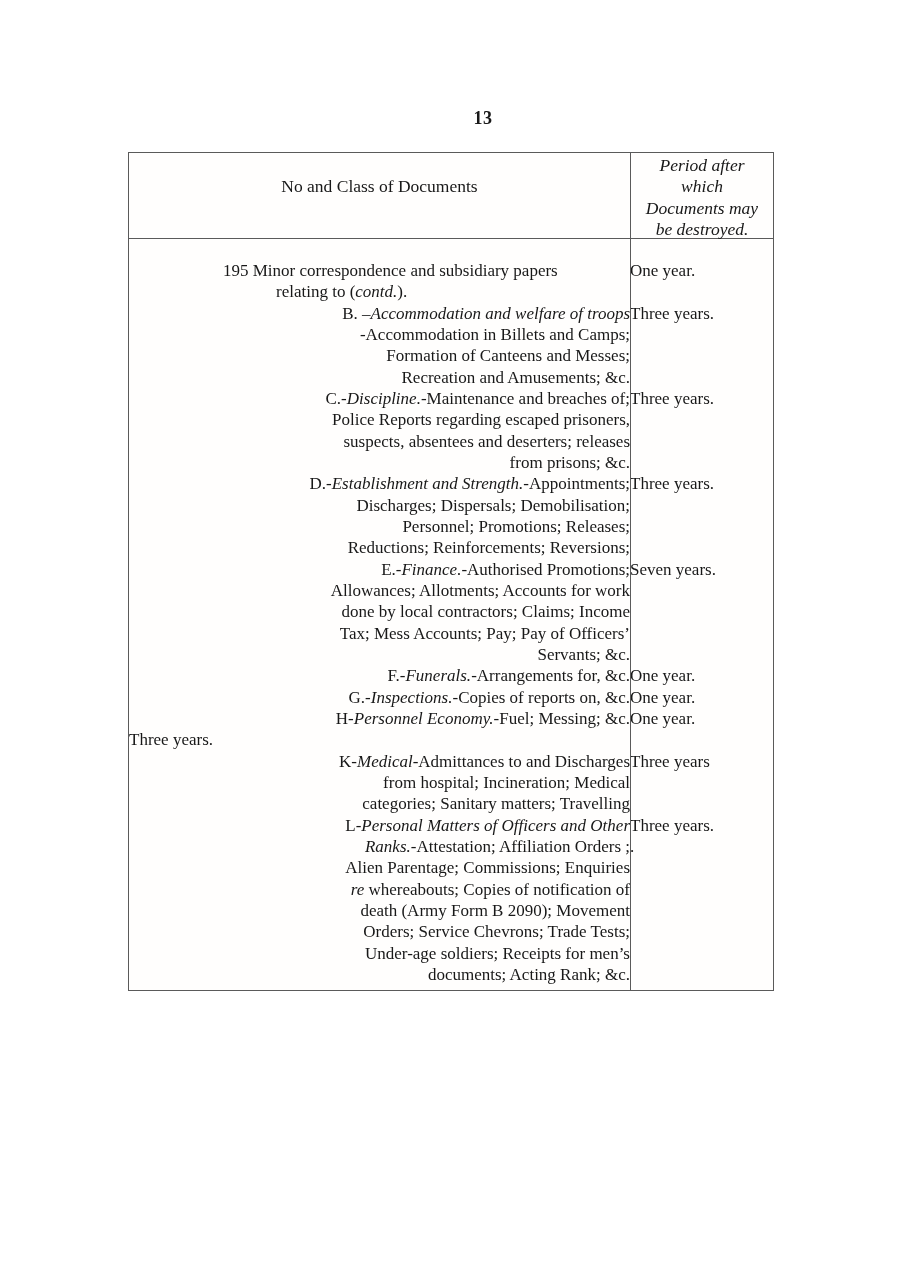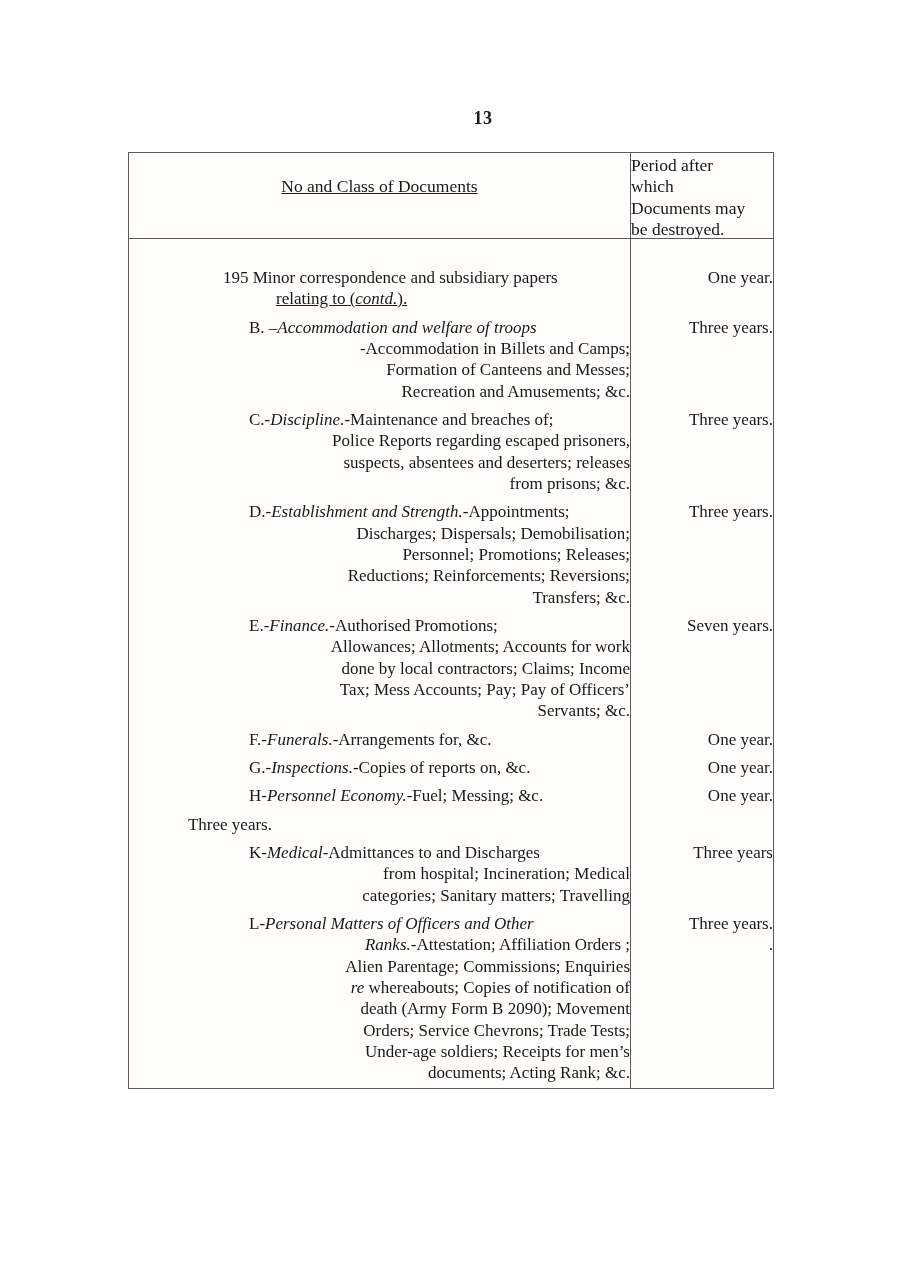--- a/index.html
+++ b/index.html
@@ -30,58 +30,58 @@
     display: flex;
     border-bottom: 1px solid #5a5a5a;
     height: 86px;
     box-sizing: border-box;
   }
   .th { box-sizing: border-box; font-size: 17.5px; }
   .th-doc {
     width: 501px;
     text-align: center;
     padding-top: 23px;
-    text-decoration: underline;
   }
   .th-period {
     width: 143px;
     border-left: 1px solid #5a5a5a;
-    text-align: left;
+    text-align: center;
     line-height: 21.4px;
     padding-top: 2px;
+    font-style: italic;
   }
   #tbody {
     position: relative;
     padding: 21px 0 5px 0;
   }
   #tbody::before {
     content: "";
     position: absolute;
     left: 501px; top: 0; bottom: 0;
     width: 1px;
     background: #5a5a5a;
   }
-  .trow { display: flex; margin-top: 7px; }
+  .trow { display: flex; }
   .cell-doc {
     width: 501px;
     box-sizing: border-box;
     font-size: 17px;
     line-height: 21.33px;
   }
   .cell-period {
     width: 143px;
     box-sizing: border-box;
-    text-align: right;
+    text-align: left;
     font-size: 17px;
     line-height: 21.33px;
   }
   .line { white-space: pre-wrap; }
   .row-num .line.first { padding-left: 94px; }
-  .row-num .line.cont  { padding-left: 147px; text-decoration: underline; }
-  .row-letter .line.first { padding-left: 120px; }
+  .row-num .line.cont  { padding-left: 147px; }
+  .row-letter .line.first { padding-left: 120px; text-align: right; }
   .row-letter .line.cont  { padding-left: 137px; text-align: right; }
   .it { font-style: italic; }
 </style>
 </head>
 <body>
 
 <div class="page-number">13</div>
 
 <div class="doc-table">
   <div class="thead-row">
@@ -124,21 +124,20 @@
         <div class="cell-period">
           <div class="line">Three years.</div>
         </div>
       </div>
       <div class="trow row-letter">
         <div class="cell-doc">
           <div class="line first"><span>D.-</span><span class="it">Establishment and Strength.</span><span>-Appointments;</span></div>
           <div class="line cont"><span>Discharges; Dispersals; Demobilisation;</span></div>
           <div class="line cont"><span>Personnel; Promotions; Releases;</span></div>
           <div class="line cont"><span>Reductions; Reinforcements; Reversions;</span></div>
-          <div class="line cont"><span>Transfers; &amp;c.</span></div>
         </div>
         <div class="cell-period">
           <div class="line">Three years.</div>
         </div>
       </div>
       <div class="trow row-letter">
         <div class="cell-doc">
           <div class="line first"><span>E.-</span><span class="it">Finance.</span><span>-Authorised Promotions;</span></div>
           <div class="line cont"><span>Allowances; Allotments; Accounts for work</span></div>
           <div class="line cont"><span>done by local contractors; Claims; Income</span></div>

